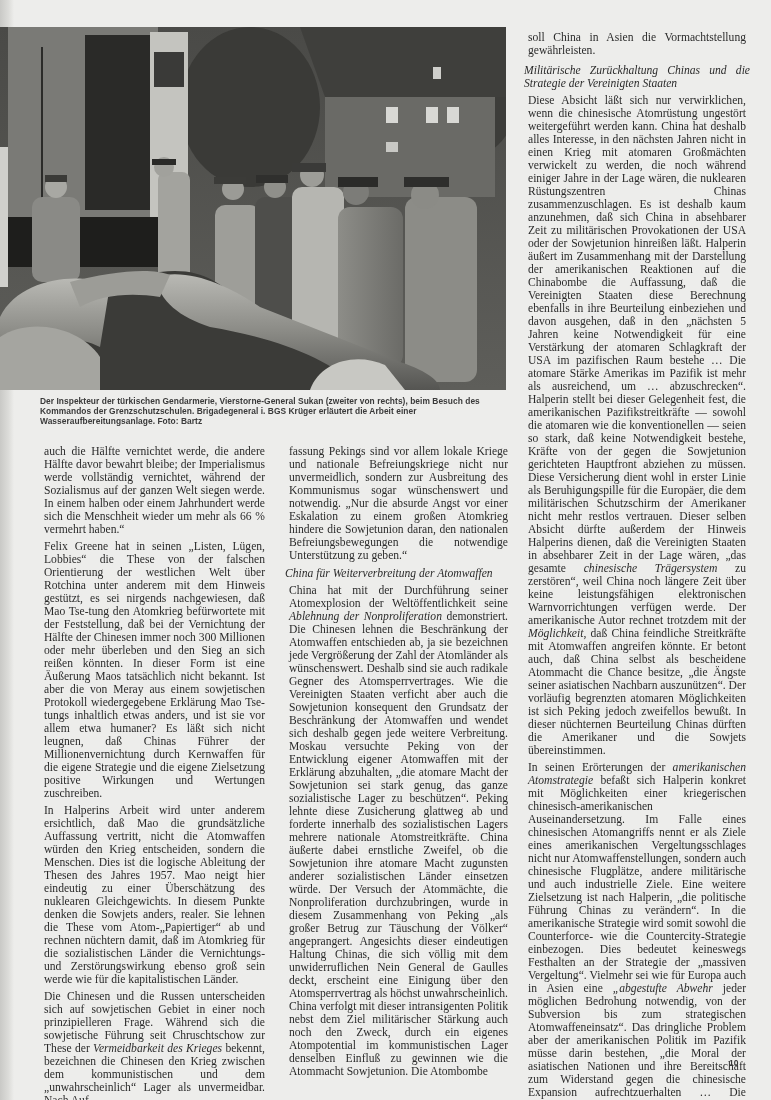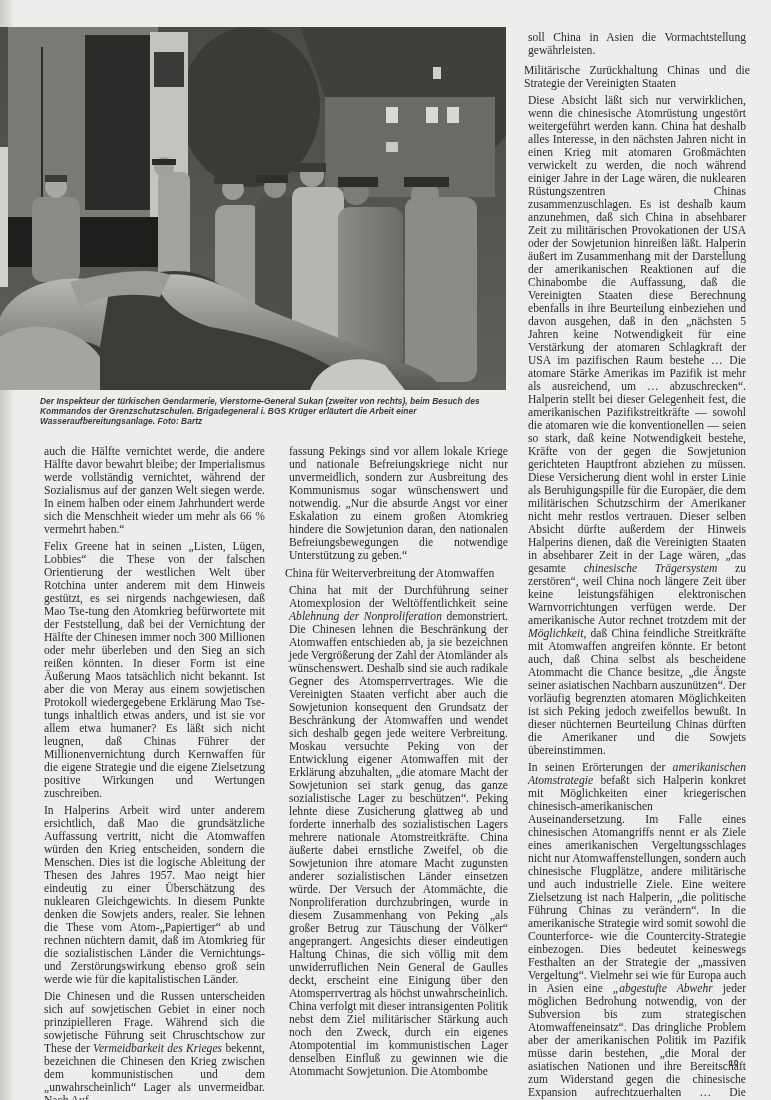--- a/index.html
+++ b/index.html
@@ -18,33 +18,32 @@
   .photo {
     position: absolute; left: 0; top: 27px; width: 506px; height: 363px;
     overflow: hidden; background: #6d6d6a;
   }
   .photo svg { display: block; }
   .caption {
     position: absolute; left: 40px; top: 396px; width: 472px;
     font-family: "Liberation Sans", "DejaVu Sans", sans-serif;
     font-weight: bold; font-size: 8.4px; line-height: 10.2px; color: #3a3a3a;
     letter-spacing: 0.05px;
-    font-style: italic;
   }
   
   .col {
     position: absolute; font-size: 11.6px; line-height: 13.0px;
     text-align: justify; hyphens: manual;
   }
   .col-1 { left: 40px; top: 441px; width: 229px; }
   .col-2 { left: 285px; top: 441px; width: 227px; }
   .col-3 { left: 524px; top: 27px; width: 226px; }
   .col p { margin: 4px; text-indent: 0; }
   .col h3 {
-    margin: 0; font-weight: normal; font-size: 11.6px; line-height: 13px;
+    margin: 0; font-weight: normal; font-style: italic; font-size: 11.6px; line-height: 13px;
     text-align: justify;
   }
   .col h3.gap { margin-top: 5px; }
   .col h3.gap-s { margin-top: 7px; }
   em { font-style: italic; }
   .page-number {
     position: absolute; left: 729px; top: 1058px;
     font-family: "Liberation Sans", "DejaVu Sans", sans-serif;
     font-size: 8.5px; font-weight: bold; color: #3a3a3a;
   }

